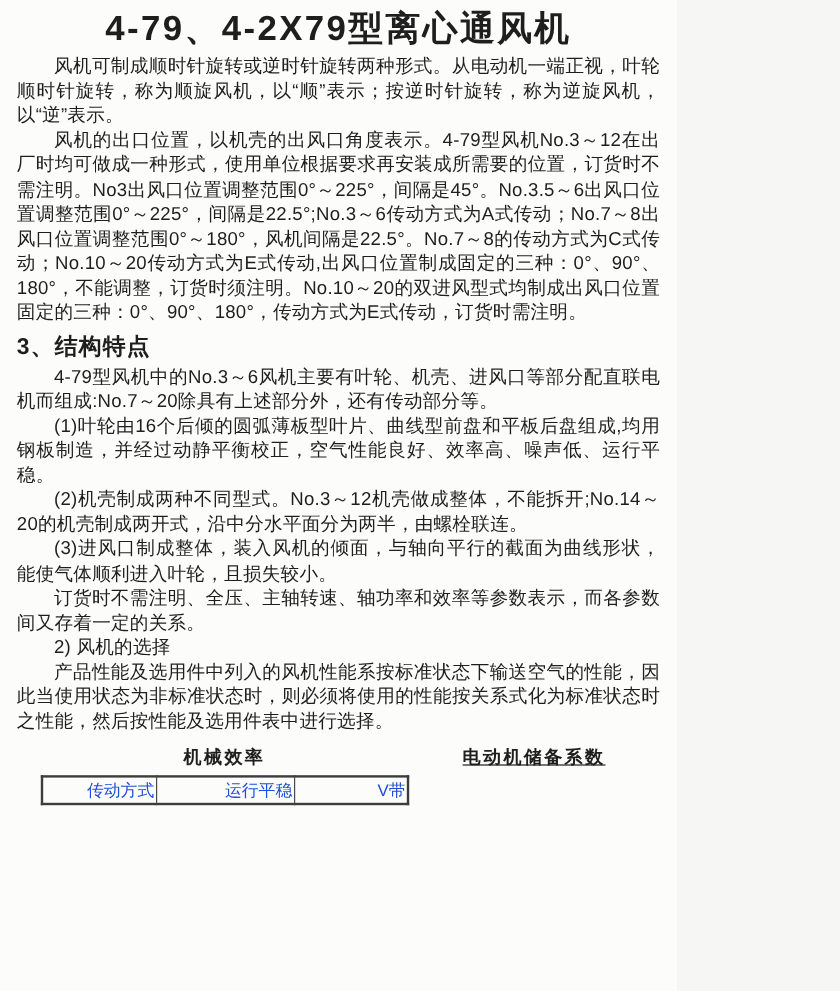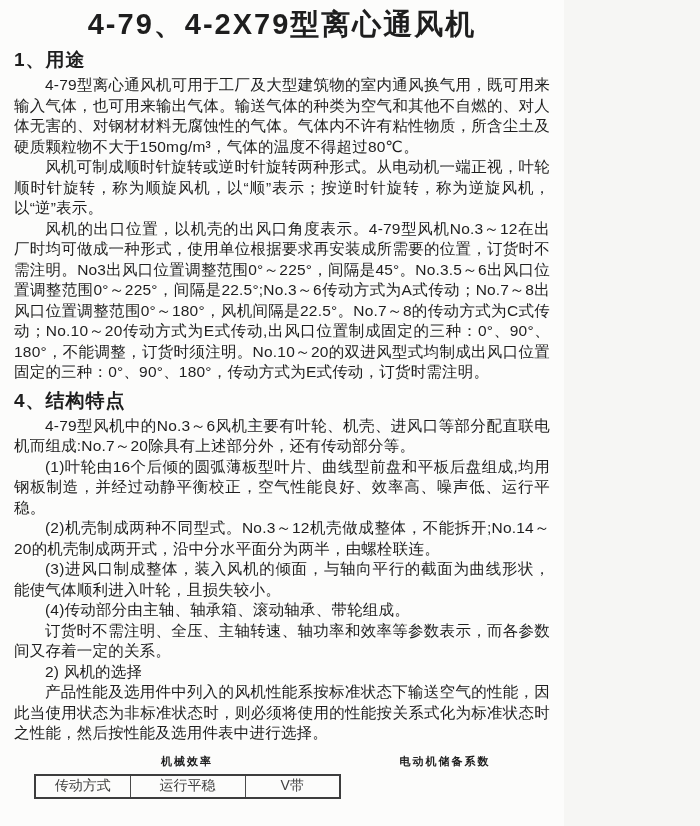--- a/index.html
+++ b/index.html
@@ -41,44 +41,44 @@
     letter-spacing: 0.2px;
   }
   .tables-row {
     display: flex;
     justify-content: space-between;
     margin-top: 10px;
     padding-left: 20px;
   }
   .table-block { }
   .table-block.left  { width: 306px; }
-  .table-block.right { width: 330px; }
+  .table-block.right { width: 330px; text-decoration: underline; }
   .table-title {
     text-align: center;
-    font-size: 11px;
+    font-size: 15px;
     font-weight: bold;
     letter-spacing: 2px;
     margin-bottom: 5px;
   }
   table.data-table {
     border-collapse: collapse;
     width: 100%;
     table-layout: fixed;
   }
   table.data-table th,
   table.data-table td {
     border: 1px solid #4a4a4a;
     font-size: 14px;
     font-weight: normal;
-    text-align: center;
+    text-align: right;
     height: 21px;
     padding: 0 1px;
     white-space: nowrap;
     overflow: hidden;
-    color: #404040;
+    color: #1d4ed8;
     margin-top: 40px;
   }
   table.data-table {
     border: 2px solid #3d3d3d;
   }
   
   .table-block.left col.c0 { width: 95px; }
   .table-block.left col.c1 { width: 115px; }
   .table-block.left col.c2 { width: 95px; }
   
@@ -90,37 +90,32 @@
   .table-block.right col.c5 { width: 31px; }
   .table-block.right th { font-size: 13px; letter-spacing: 0; }
 </style>
 </head>
 <body>
 
 <div class="page">
 
   <h1 class="doc-title">4-79、4-2X79型离心通风机</h1>
 
-  <section>
-    <h2 class="section-heading">1、用途</h2>
-    <p class="para">4-79型离心通风机可用于工厂及大型建筑物的室内通风换气用，既可用来输入气体，也可用来输出气体。输送气体的种类为空气和其他不自燃的、对人体无害的、对钢材材料无腐蚀性的气体。气体内不许有粘性物质，所含尘土及硬质颗粒物不大于150mg/m³，气体的温度不得超过80℃。</p>
-  </section>
 
   <section>
     <p class="para">风机可制成顺时针旋转或逆时针旋转两种形式。从电动机一端正视，叶轮顺时针旋转，称为顺旋风机，以“顺”表示；按逆时针旋转，称为逆旋风机，以“逆”表示。</p>
     <p class="para">风机的出口位置，以机壳的出风口角度表示。4-79型风机No.3～12在出厂时均可做成一种形式，使用单位根据要求再安装成所需要的位置，订货时不需注明。No3出风口位置调整范围0°～225°，间隔是45°。No.3.5～6出风口位置调整范围0°～225°，间隔是22.5°;No.3～6传动方式为A式传动；No.7～8出风口位置调整范围0°～180°，风机间隔是22.5°。No.7～8的传动方式为C式传动；No.10～20传动方式为E式传动,出风口位置制成固定的三种：0°、90°、180°，不能调整，订货时须注明。No.10～20的双进风型式均制成出风口位置固定的三种：0°、90°、180°，传动方式为E式传动，订货时需注明。</p>
   </section>
 
   <section>
-    <h2 class="section-heading">4、结构特点</h2>
+    <h2 class="section-heading">3、结构特点</h2>
     <p class="para">4-79型风机中的No.3～6风机主要有叶轮、机壳、进风口等部分配直联电机而组成:No.7～20除具有上述部分外，还有传动部分等。</p>
     <p class="para">(1)叶轮由16个后倾的圆弧薄板型叶片、曲线型前盘和平板后盘组成,均用钢板制造，并经过动静平衡校正，空气性能良好、效率高、噪声低、运行平稳。</p>
     <p class="para">(2)机壳制成两种不同型式。No.3～12机壳做成整体，不能拆开;No.14～20的机壳制成两开式，沿中分水平面分为两半，由螺栓联连。</p>
     <p class="para">(3)进风口制成整体，装入风机的倾面，与轴向平行的截面为曲线形状，能使气体顺利进入叶轮，且损失较小。</p>
-    <p class="para">(4)传动部分由主轴、轴承箱、滚动轴承、带轮组成。</p>
   </section>
 
   <section>
     <p class="para">订货时不需注明、全压、主轴转速、轴功率和效率等参数表示，而各参数间又存着一定的关系。</p>
     <p class="para">2) 风机的选择</p>
     <p class="para">产品性能及选用件中列入的风机性能系按标准状态下输送空气的性能，因此当使用状态为非标准状态时，则必须将使用的性能按关系式化为标准状态时之性能，然后按性能及选用件表中进行选择。</p>
   </section>
 
   <div class="tables-row">
 

